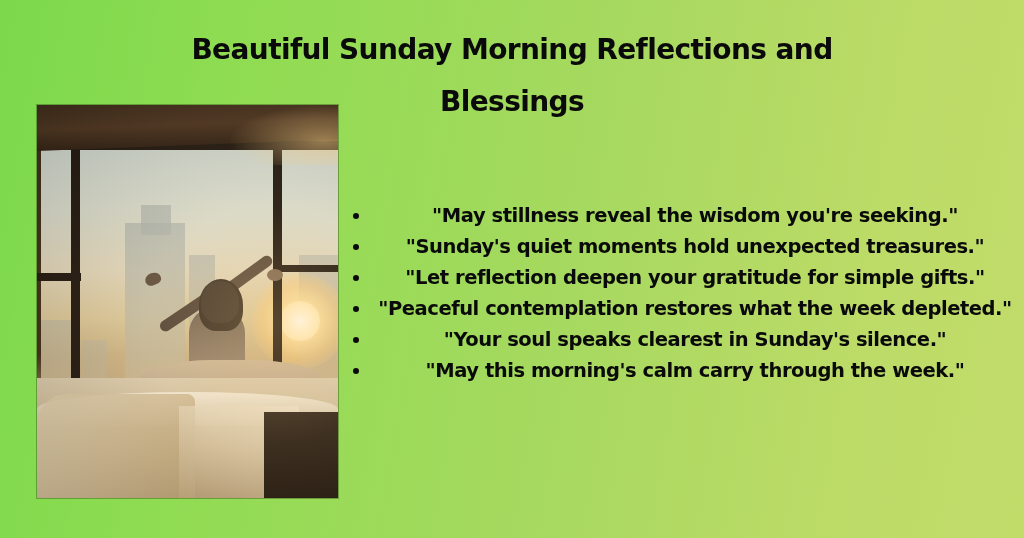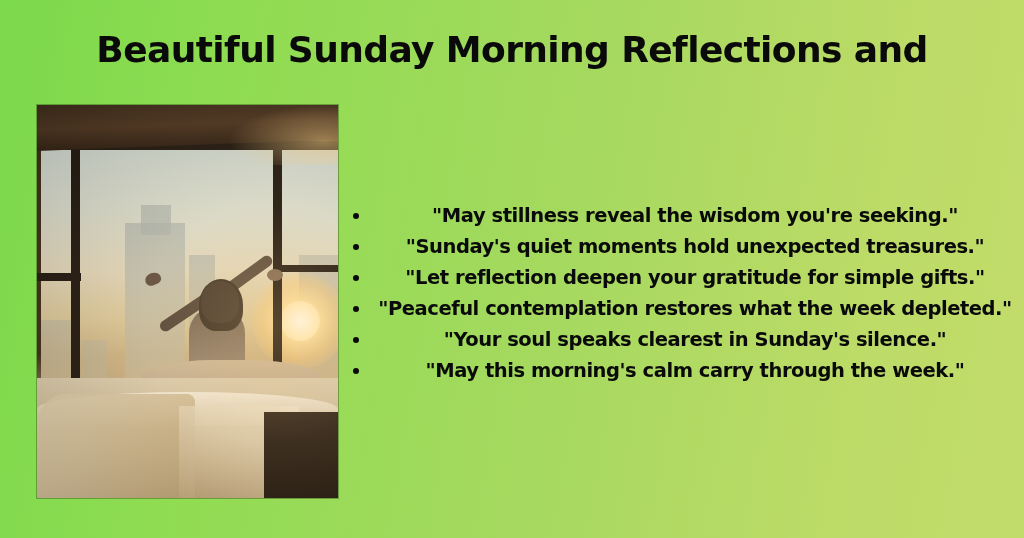--- a/index.html
+++ b/index.html
@@ -24,21 +24,21 @@
     position: absolute;
     left: 60px;
     top: 24px;
     width: 904px;
     text-align: center;
   }
   .title-line {
     display: block;
     font-family: "DejaVu Sans", "Liberation Sans", sans-serif;
     font-weight: 700;
-    font-size: 36px;
+    font-size: 28px;
     line-height: 52px;
     letter-spacing: -0.6px;
     color: #0a0a0a;
     white-space: nowrap;
   }
   .title-line.second { white-space: normal; }
 
   
   .photo-frame {
     position: absolute;
@@ -227,20 +227,21 @@
     white-space: nowrap;
   }
 </style>
 </head>
 <body>
 
 <div class="poster">
 
   <div class="title-block">
     <span class="title-line">Beautiful Sunday Morning Reflections and</span>
+    <span class="title-line second">Blessings</span>
   </div>
 
   <div class="photo-frame">
     <div class="photo-canvas">
 
       <div class="sky"></div>
 
       <div class="bldg b3"></div>
       <div class="bldg b4"></div>
       <div class="bldg b1b"></div>

